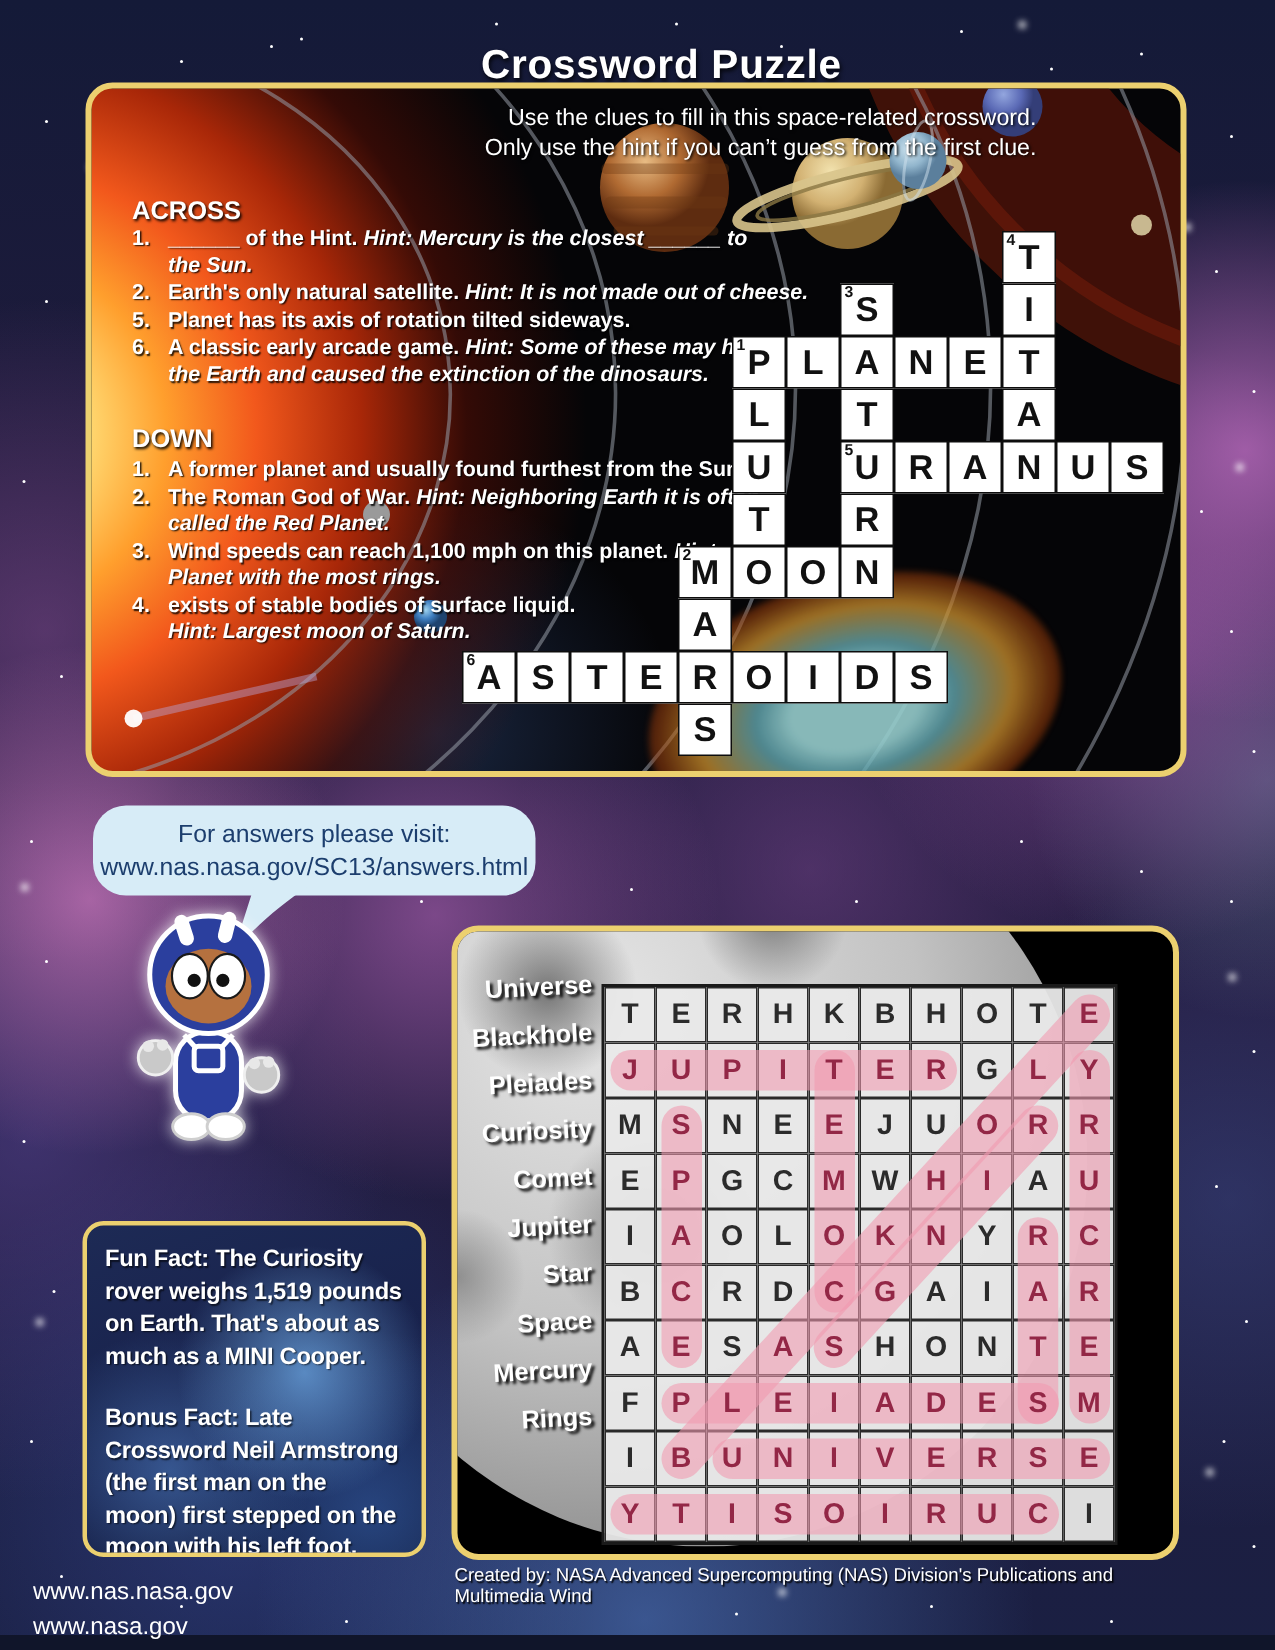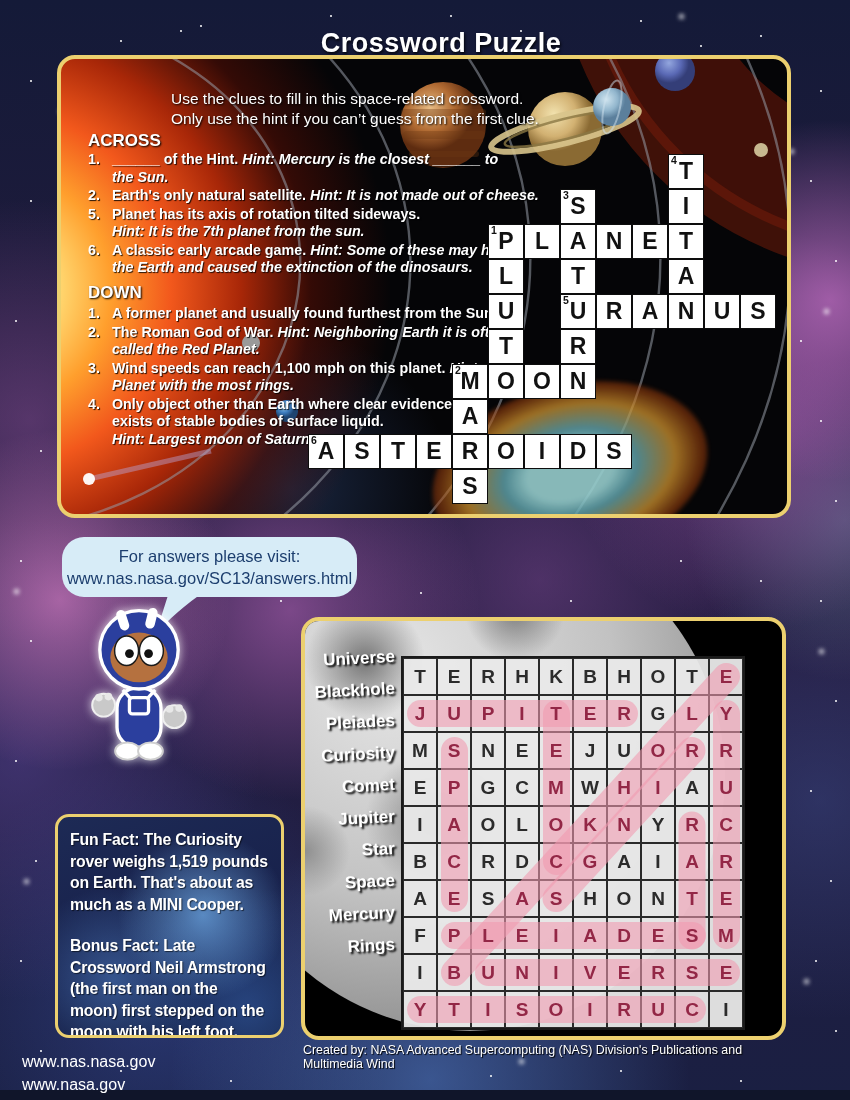--- a/index.html
+++ b/index.html
@@ -48,22 +48,22 @@
     border:4px solid #ecd06f;border-radius:18px;overflow:hidden;
     background-color:#050507;
     background-image:
       radial-gradient(circle at -70px 230px,#fffbe0 0,#ffe07a 60px,#ff9f2d 120px,#f2581c 180px,#a82708 250px,rgba(90,15,5,.55) 320px,transparent 400px),
       radial-gradient(circle at 230px 430px, rgba(70,110,190,.3), transparent 160px);}
   .cw-art{position:absolute;left:0;top:0;width:726px;height:455px;}
   .nebula{position:absolute;left:369px;top:326px;width:280px;height:175px;border-radius:50%;
     transform:rotate(-14deg);filter:blur(2px);opacity:.95;
     background:radial-gradient(ellipse at center, rgba(150,205,205,.95) 0 22%, rgba(95,165,175,.85) 34%,
       rgba(205,145,45,.8) 54%, rgba(165,65,12,.55) 68%, rgba(80,20,5,.3) 80%, transparent 92%);}
-  .cw-intro{position:absolute;left:110px;top:10px;width:520px;text-align:left;color:#fff;
-    font-size:15.5px;line-height:20px;text-shadow:1px 1px 2px #000;margin-top:20px;}
+  .cw-intro{position:absolute;left:110px;top:10px;width:520px;text-align:right;color:#fff;
+    font-size:15.5px;line-height:20px;text-shadow:1px 1px 2px #000;}
   .clue-head{position:absolute;color:#fff;font-size:17px;font-weight:bold;margin:0;
     text-shadow:1px 1px 2px #000;}
   .head-across{left:27px;top:72px;}
   .head-down{left:27px;top:224px;}
   .clues{position:absolute;list-style:none;margin:0;padding:0;color:#fff;
     font-size:14.3px;font-weight:bold;line-height:17.5px;text-shadow:1px 1px 1px rgba(0,0,0,.85);}
   .clues-across{left:27px;top:92px;width:470px;}
   .clues-down{left:27px;top:246px;width:440px;}
   .clues li{position:relative;padding-left:24px;margin:0 0 1px 0;}
   .clues .num{position:absolute;left:0;top:0;}
@@ -209,30 +209,30 @@
 
   <div class="cw-intro">
     <span>Use the clues to fill in this space-related crossword.</span><br>
     <span>Only use the hint if you can’t guess from the first clue.</span>
   </div>
 
   <h2 class="clue-head head-across">ACROSS</h2>
   <ol class="clues clues-across" id="across-list">
       <li><span class="num">1.</span><span>______ of the Hint. </span><span class="hint">Hint: Mercury is the closest ______ to the Sun.</span></li>
       <li><span class="num">2.</span><span>Earth's only natural satellite. </span><span class="hint">Hint: It is not made out of cheese.</span></li>
-      <li><span class="num">5.</span><span>Planet has its axis of rotation tilted sideways. </span><span class="hint blk">Hint: It is the 7th planet from the sun.</span></li>
+      <li><span class="num">5.</span><span>Planet has its axis of rotation tilted sideways. </span></li>
       <li><span class="num">6.</span><span>A classic early arcade game. </span><span class="hint">Hint: Some of these may have hit the Earth and caused the extinction of the dinosaurs.</span></li>
     </ol>
 
   <h2 class="clue-head head-down">DOWN</h2>
   <ol class="clues clues-down" id="down-list">
       <li><span class="num">1.</span><span>A former planet and usually found furthest from the Sun. </span></li>
       <li><span class="num">2.</span><span>The Roman God of War. </span><span class="hint">Hint: Neighboring Earth it is often called the Red Planet.</span></li>
       <li><span class="num">3.</span><span>Wind speeds can reach 1,100 mph on this planet. </span><span class="hint">Hint: Planet with the most rings.</span></li>
-      <li><span class="num">4.</span><span>Only object other than Earth where clear evidence </span><span class="blk">exists of stable bodies of surface liquid.</span><span class="hint blk">Hint: Largest moon of Saturn.</span></li>
+      <li><span class="num">4.</span><span class="blk">exists of stable bodies of surface liquid.</span><span class="hint blk">Hint: Largest moon of Saturn.</span></li>
     </ol>
 
   <div id="cw-grid">
       <div class="cwcell" style="left: 360px; top: 0px;"><span class="cnum">4</span>T</div>
       <div class="cwcell" style="left: 252px; top: 35px;"><span class="cnum">3</span>S</div>
       <div class="cwcell" style="left: 360px; top: 35px;">I</div>
       <div class="cwcell" style="left: 180px; top: 70px;"><span class="cnum">1</span>P</div>
       <div class="cwcell" style="left: 216px; top: 70px;">L</div>
       <div class="cwcell" style="left: 252px; top: 70px;">A</div>
       <div class="cwcell" style="left: 288px; top: 70px;">N</div>

